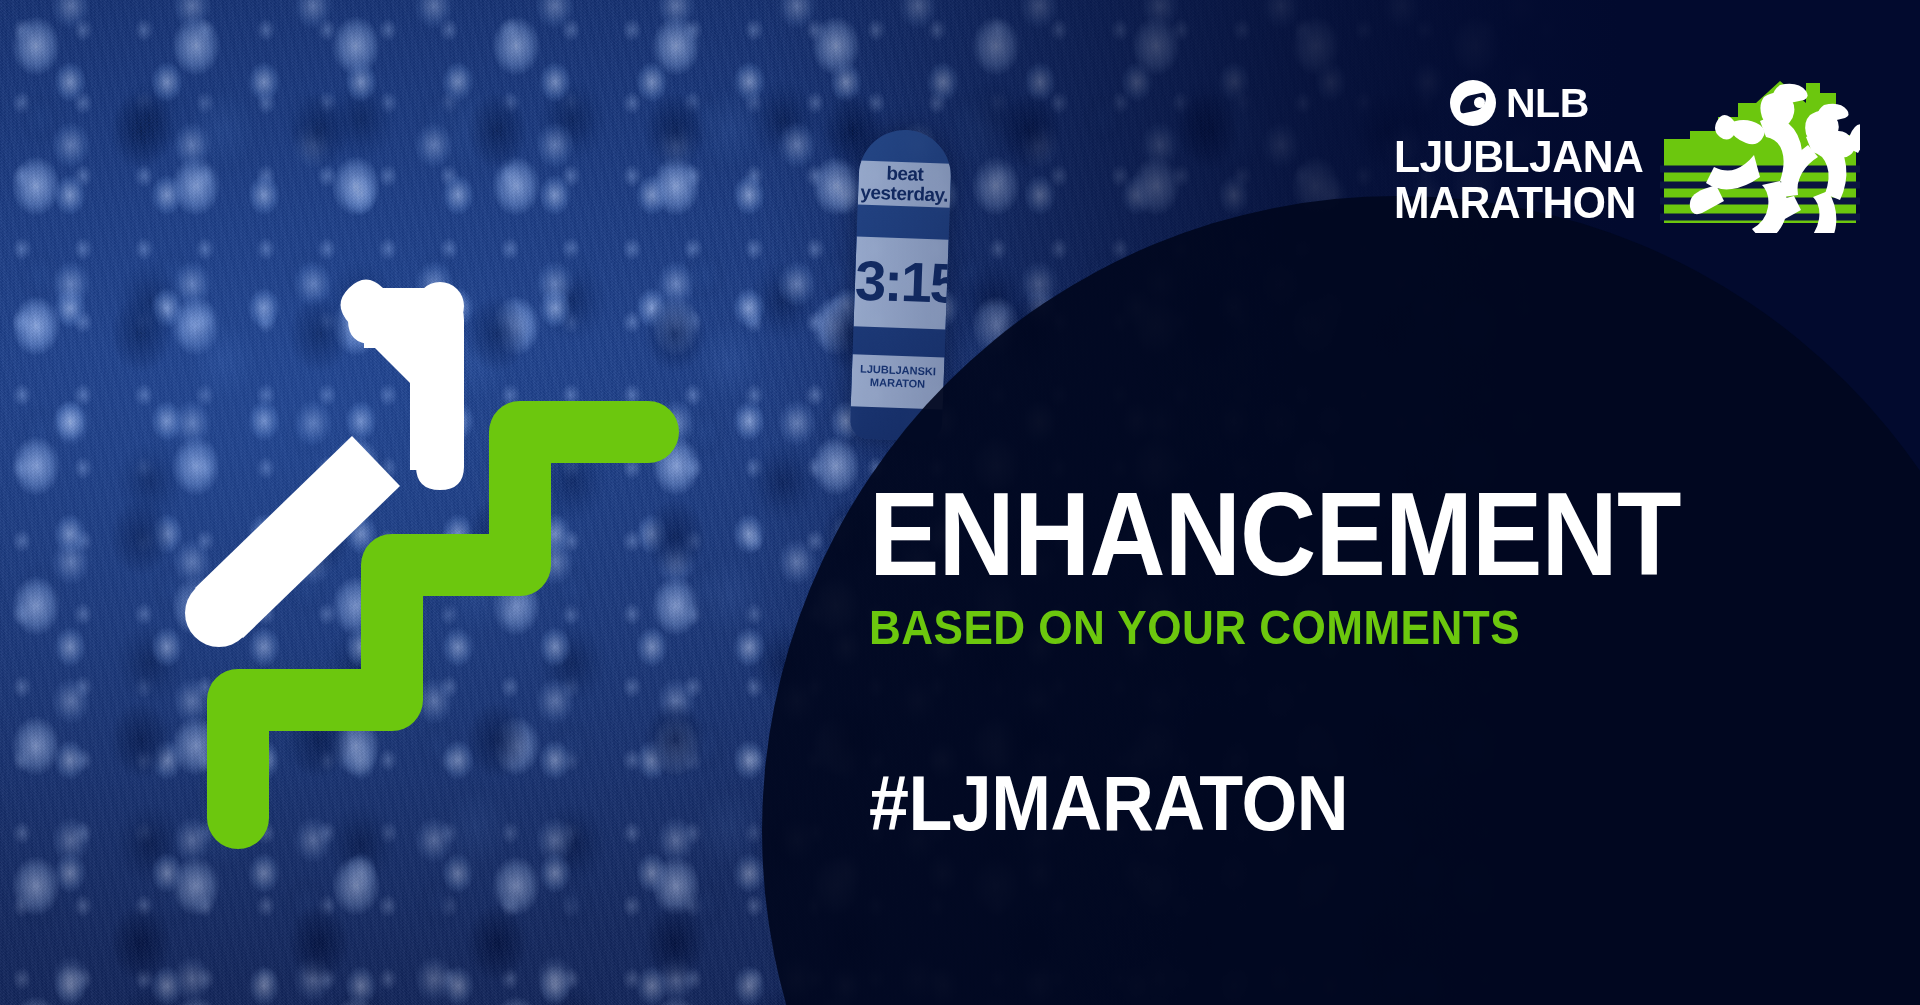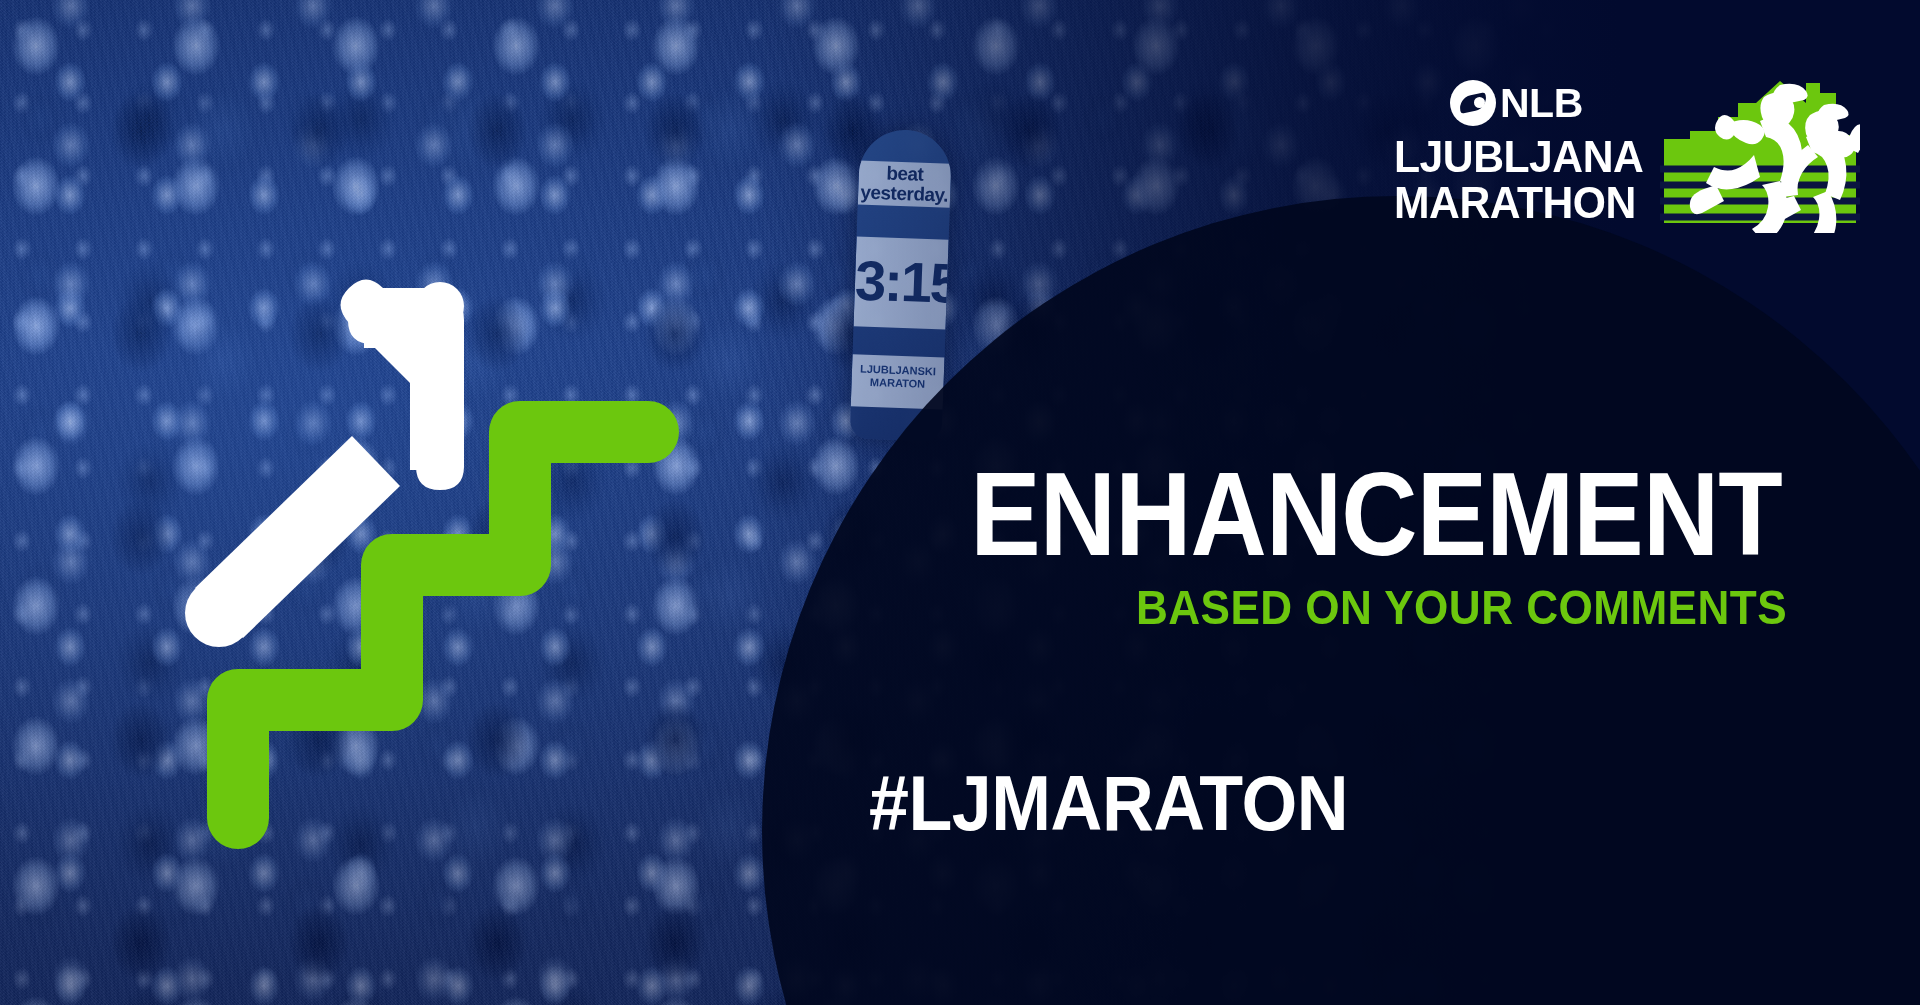--- a/index.html
+++ b/index.html
@@ -113,21 +113,21 @@
     position:absolute;
     left:762px;top:196px;
     width:1270px;height:1270px;
     border-radius:50%;
     background:#01071F;
     opacity:.93;
   }
 
   
   #headline-block{
-    position:absolute;left:869px;top:462px;width:1020px;text-align:right;
+    position:absolute;left:869px;top:482px;width:1020px;
   }
   #headline{
     color:#FFFFFF;
     font-size:118px;
     font-weight:bold;
     line-height:104px;
     letter-spacing:-1px;
     transform:scaleX(.895);
     transform-origin:left center;
     white-space:nowrap;
@@ -155,21 +155,21 @@
     white-space:nowrap;
   }
 
   
   #logo{
     position:absolute;left:1394px;top:68px;
     width:468px;height:170px;
     display:flex;align-items:center;
   }
   #logo-words{width:252px;}
-  #nlb-row{display:flex;align-items:center;gap:4px;margin-bottom:8px;padding-left:56px;}
+  #nlb-row{display:flex;align-items:center;gap:10px;margin-bottom:8px;padding-left:56px;}
   #nlb-mark{
     width:46px;height:46px;border-radius:50%;
     background:#FFFFFF;position:relative;flex:none;
   }
   #nlb-mark .swoosh{
     position:absolute;left:9px;top:15px;width:28px;height:16px;
     background:#050E33;
     border-radius:14px 3px 14px 3px;
     transform:rotate(-12deg);
   }

